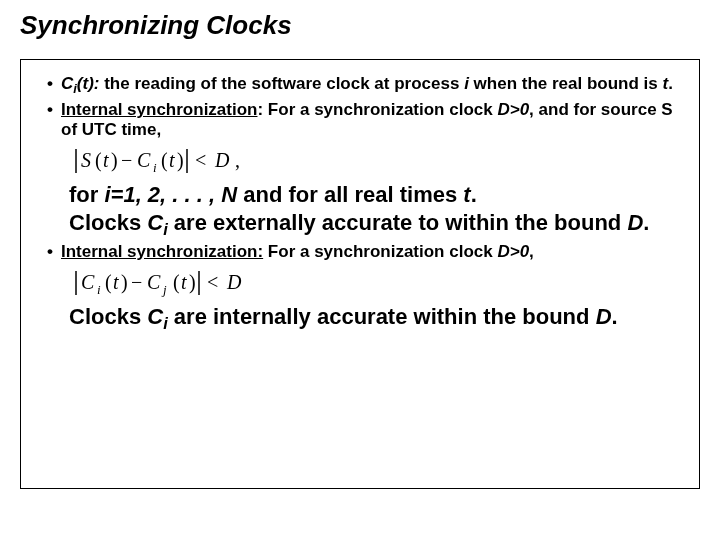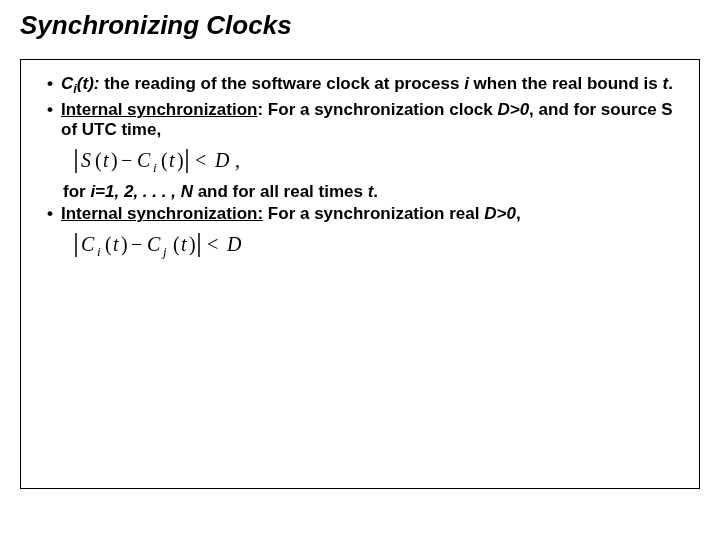--- a/index.html
+++ b/index.html
@@ -39,22 +39,22 @@
   }
   .bullet .dot {
     width: 22px;
     flex: 0 0 22px;
     text-align: center;
   }
   .bullet .txt {
     flex: 1;
   }
   .sub {
-    margin-left: 24px;
-    font-size: 17px;
+    margin-left: 30px;
+    font-size: 22px;
     font-weight: bold;
     margin-bottom: 2px;
   }
   .formula {
     margin: 6px 0 6px 34px;
     height: 30px;
   }
   .formula svg {
     display: block;
   }
@@ -100,25 +100,28 @@
         <line x1="114" y1="3" x2="114" y2="27" stroke="#000" stroke-width="1.5"></line>
         <text x="122" y="21" font-family="serif" font-size="20">&lt;</text>
         <text x="142" y="21" font-family="serif" font-size="20" font-style="italic">D</text>
         <text x="162" y="21" font-family="serif" font-size="20">,</text>
       </svg>
     </div>
 
     <div class="sub">
       <span>for </span><i class="v">i=1, 2, . . . , N</i><span> and for all real times </span><i class="v">t</i><span>.</span>
     </div>
+    <div class="sub">
+      <span>Clocks </span><i class="v">C</i><span class="subscr">i</span><span> are externally accurate to within the bound </span><i class="v">D</i><span>.</span>
+    </div>
 
     <div class="bullet">
       <div class="dot">•</div>
       <div class="txt">
-        <span class="ul">Internal synchronization:</span><span> For a synchronization real </span><i class="v">D&gt;0</i><span>,</span>
+        <span class="ul">Internal synchronization:</span><span> For a synchronization clock </span><i class="v">D&gt;0</i><span>,</span>
       </div>
     </div>
 
     <div class="formula">
       <svg width="230" height="30" viewBox="0 0 230 30">
         <line x1="3" y1="3" x2="3" y2="27" stroke="#000" stroke-width="1.5"></line>
         <text x="8" y="21" font-family="serif" font-size="20" font-style="italic">C</text>
         <text x="24" y="26" font-family="serif" font-size="13" font-style="italic">i</text>
         <text x="32" y="21" font-family="serif" font-size="20">(</text>
         <text x="40" y="21" font-family="serif" font-size="20" font-style="italic">t</text>
@@ -128,15 +131,18 @@
         <text x="90" y="26" font-family="serif" font-size="13" font-style="italic">j</text>
         <text x="100" y="21" font-family="serif" font-size="20">(</text>
         <text x="108" y="21" font-family="serif" font-size="20" font-style="italic">t</text>
         <text x="116" y="21" font-family="serif" font-size="20">)</text>
         <line x1="126" y1="3" x2="126" y2="27" stroke="#000" stroke-width="1.5"></line>
         <text x="134" y="21" font-family="serif" font-size="20">&lt;</text>
         <text x="154" y="21" font-family="serif" font-size="20" font-style="italic">D</text>
       </svg>
     </div>
 
+    <div class="sub">
+      <span>Clocks </span><i class="v">C</i><span class="subscr">i</span><span> are internally accurate within the bound </span><i class="v">D</i><span>.</span>
+    </div>
 
   </div>
 </div>
 
 </body></html>

